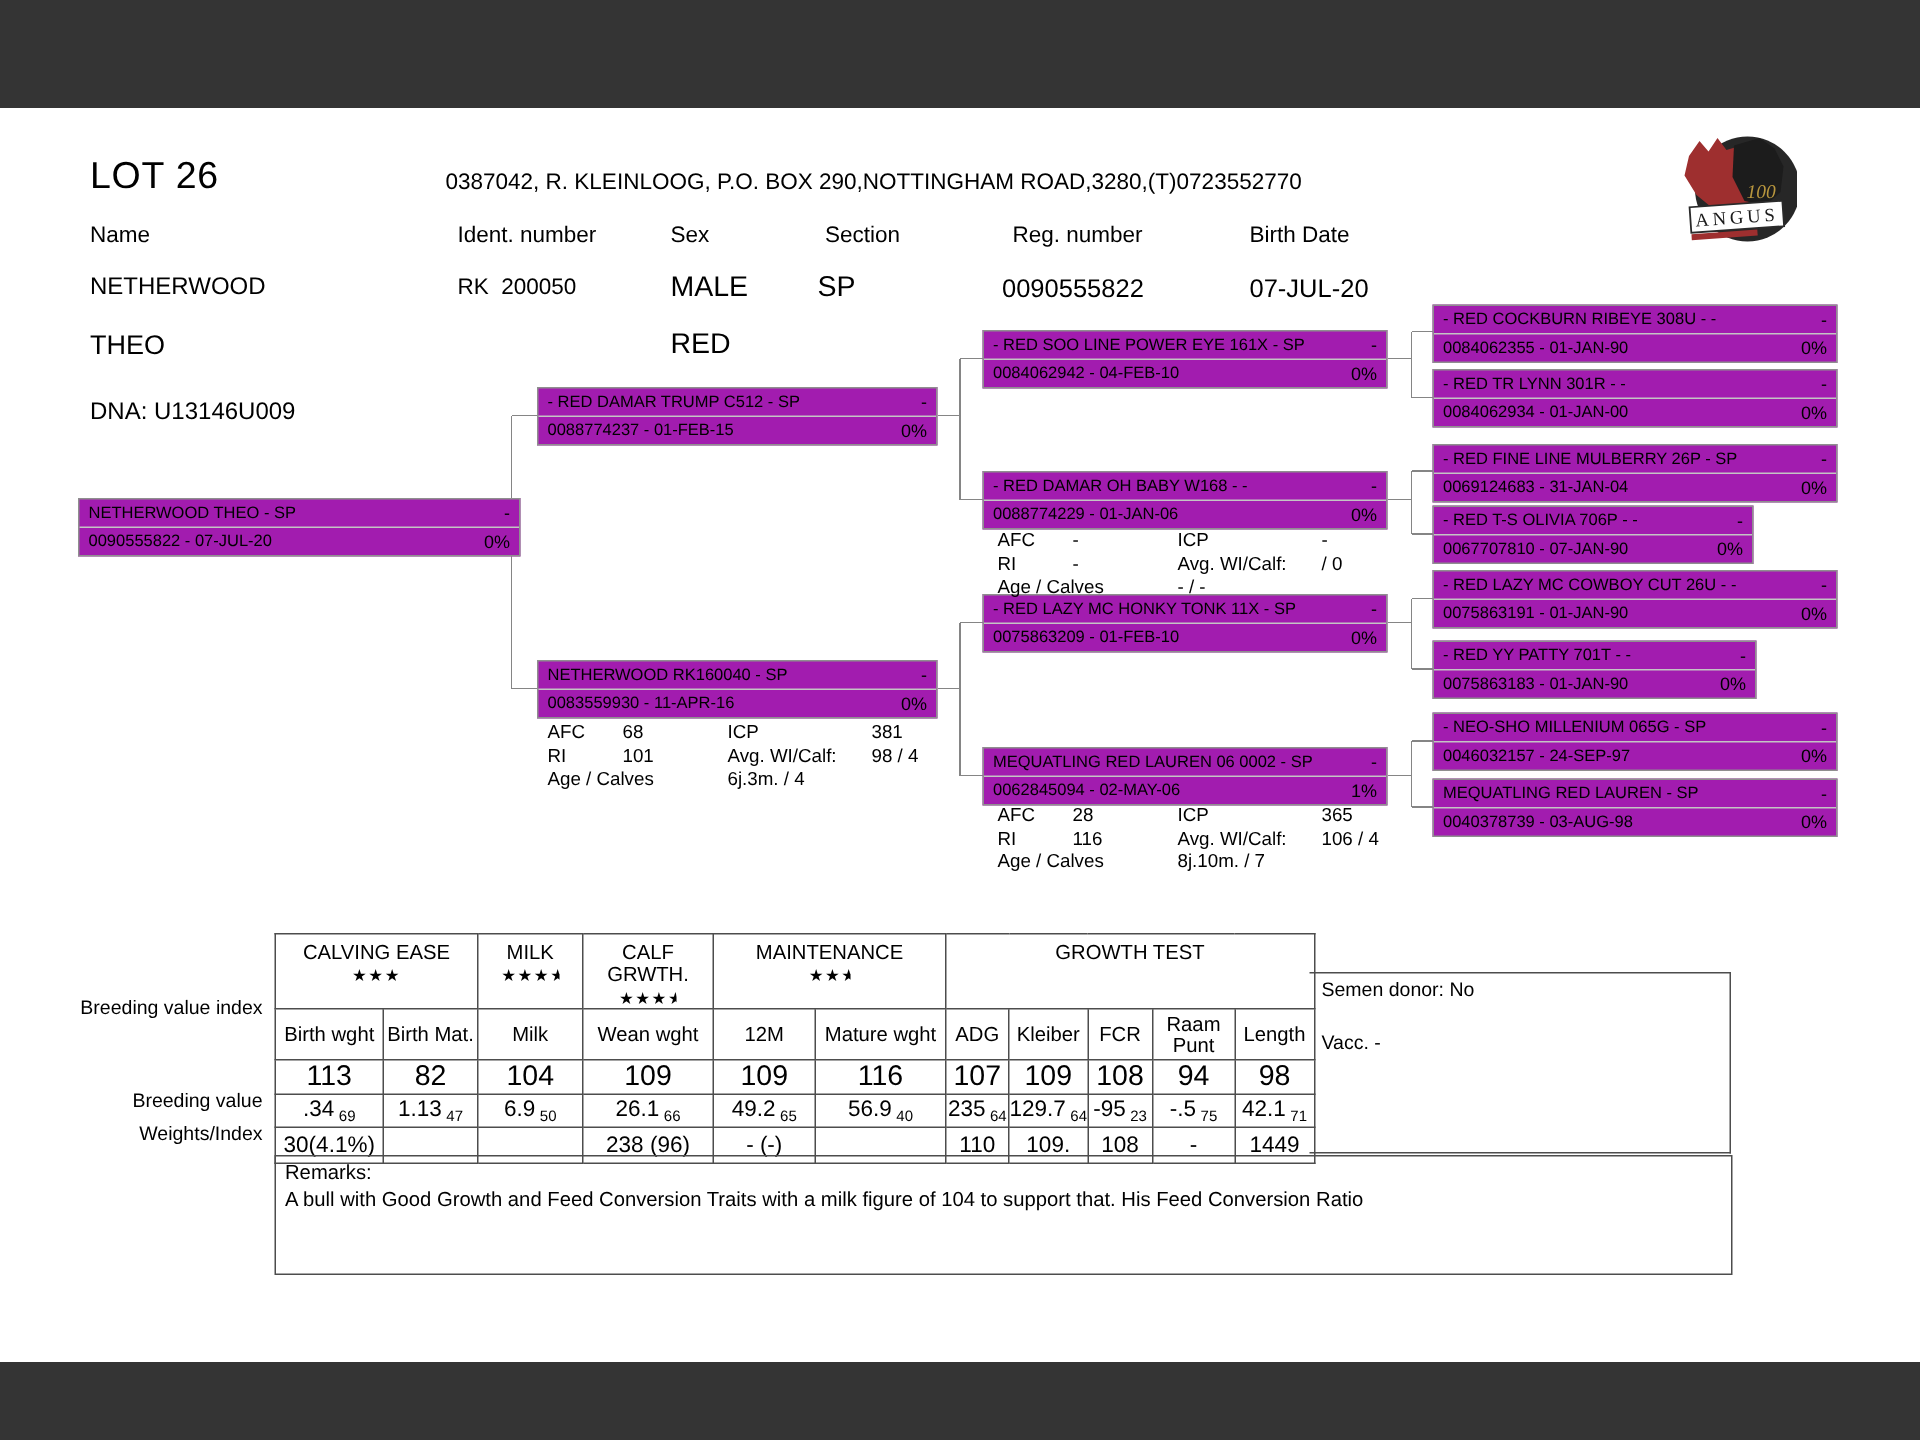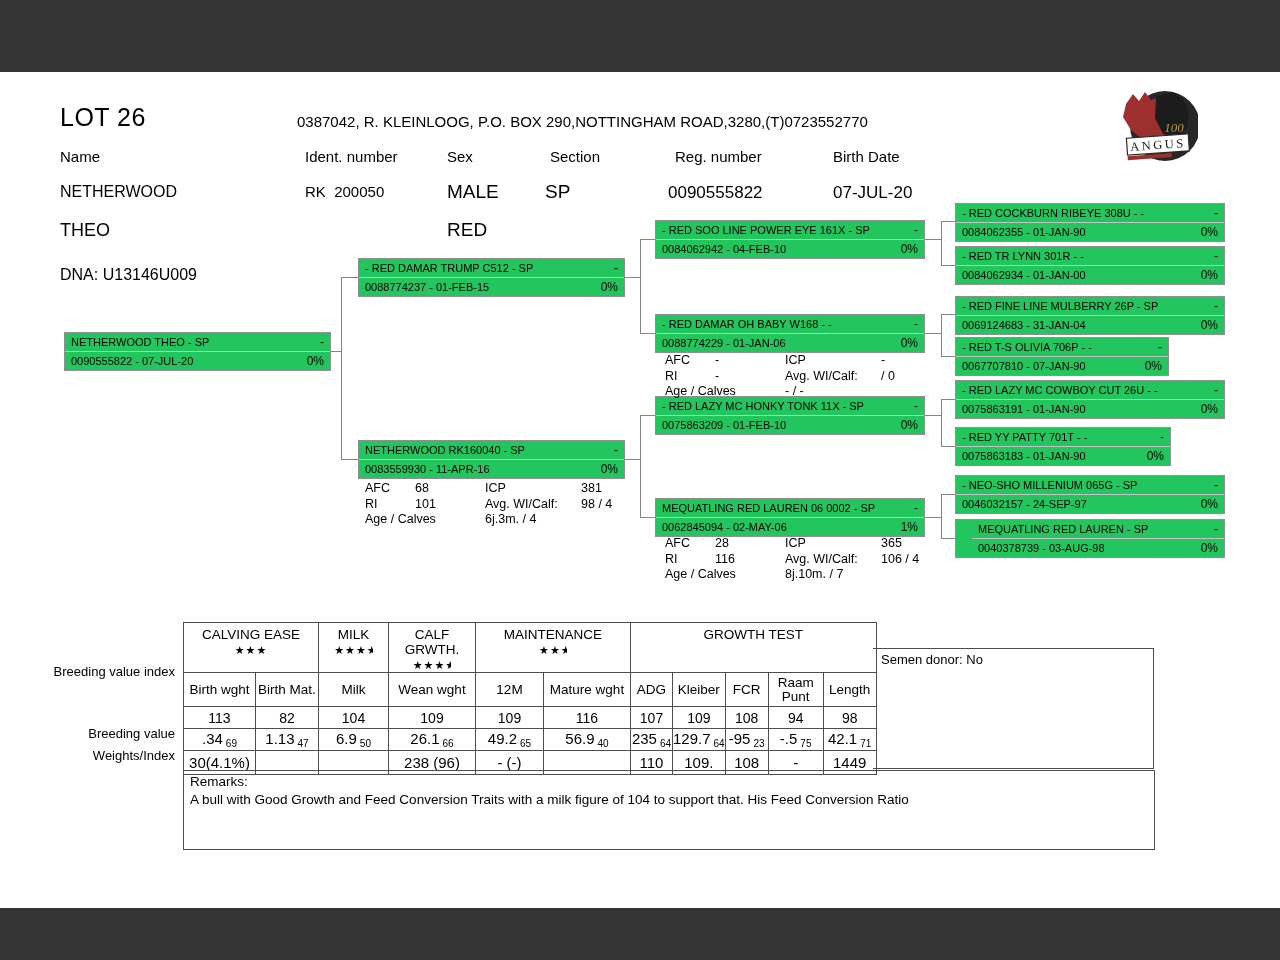--- a/index.html
+++ b/index.html
@@ -14,42 +14,42 @@
   .lot{font-size:25px;letter-spacing:.5px;}
   .addr{font-size:15px;}
   .flabel{font-size:15px;}
   .fval-md{font-size:16px;}
   .fval-sm{font-size:15px;white-space:pre;}
   .fval-lg{font-size:19px;}
   .fval-num{font-size:17px;}
   .dna{font-size:16px;}
   
   .pbox{
-    position:absolute;border:1px solid #8f8f8f;background:#22c55e;
+    position:absolute;border:1px solid #8f8f8f;background:#a21caf;
     font-size:11px;line-height:17px;box-sizing:border-box;
   }
   .pbox .row{display:flex;justify-content:space-between;padding:0 6px;height:18px;align-items:center;}
   .pbox .row1{border-bottom:1px solid #c4c4c4;}
   .pbox .pct{font-size:12px;}
   .pbox .dash{font-size:12px;}
   
   .stats{position:absolute;font-size:12.5px;line-height:15.5px;white-space:nowrap;}
   .stats .c1{display:inline-block;width:50px;}
   .stats .c2{display:inline-block;width:70px;}
   .stats .c3{display:inline-block;width:96px;}
   .stats .c12{display:inline-block;width:120px;}
   
   table.grid{border-collapse:collapse;table-layout:fixed;}
   table.grid td,table.grid th{
     border:1px solid #4d4d4d;padding:0;margin:0;overflow:hidden;
     font-weight:normal;text-align:center;vertical-align:middle;
   }
   tr.ghead td{height:45px;vertical-align:top;font-size:13.5px;padding-top:4px;}
   tr.chead th{height:33px;font-size:13.5px;line-height:14px;}
-  tr.vrow td{height:21px;font-size:14px;}
+  tr.vrow td{height:21px;font-size:19px;}
   tr.vrow2 td{height:21px;font-size:15px;}
   tr.vrow3 td{height:23px;font-size:15px;}
   .stars{font-family:"DejaVu Sans",sans-serif;font-size:11px;letter-spacing:1px;margin-top:2px;}
   .half{display:inline-block;width:0.55em;overflow:hidden;vertical-align:bottom;}
   .half > span{display:inline-block;}
   .sub{font-size:10px;vertical-align:-3px;margin-left:3px;}
   .rowlabel{position:absolute;font-size:13px;width:145px;text-align:right;}
   .sidepanel{
     position:absolute;left:873px;top:648px;width:281px;height:121px;
     border:1px solid #4d4d4d;border-left:none;box-sizing:border-box;
@@ -109,21 +109,21 @@
     <path d="M329,351 H341 M341,277 V459 M341,277 H358 M341,459 H358"></path>
     <path d="M625,277 H640 M640,239 V333 M640,239 H655 M640,333 H655"></path>
     <path d="M625,459 H640 M640,415 V517 M640,415 H655 M640,517 H655"></path>
     <path d="M925,239 H941 M941,221 V265 M941,221 H955 M941,265 H955"></path>
     <path d="M925,333 H941 M941,314 V356 M941,314 H955 M941,356 H955"></path>
     <path d="M925,415 H941 M941,399 V446 M941,399 H955 M941,446 H955"></path>
     <path d="M925,517 H941 M941,494 V538 M941,494 H955 M941,538 H955"></path>
   </g>
 </svg>
 
-<div class="pbox" style="left:64px;top:332px;width:267px;">
+<div class="pbox" style="left:52px;top:332px;width:295px;">
   <div class="row row1">
     <span>NETHERWOOD THEO - SP</span>
     <span class="dash">-</span>
   </div>
   <div class="row">
     <span>0090555822 -  07-JUL-20</span>
     <span class="pct">0%</span>
   </div>
 </div>
 
@@ -263,21 +263,21 @@
   <div class="row row1">
     <span>- NEO-SHO MILLENIUM 065G - SP</span>
     <span class="dash">-</span>
   </div>
   <div class="row">
     <span>0046032157 - 24-SEP-97</span>
     <span class="pct">0%</span>
   </div>
 </div>
 
-<div class="pbox" style="left:955px;top:519px;width:270px;padding-left:16px;">
+<div class="pbox" style="left:955px;top:519px;width:270px;">
   <div class="row row1">
     <span>MEQUATLING RED LAUREN - SP</span>
     <span class="dash">-</span>
   </div>
   <div class="row">
     <span>0040378739 - 03-AUG-98</span>
     <span class="pct">0%</span>
   </div>
 </div>
 
@@ -408,18 +408,19 @@
     <td>109.</td>
     <td>108</td>
     <td>-</td>
     <td>1449</td>
   </tr>
 </tbody>
   </table>
 
 <div class="sidepanel">
   <div class="sp-line">Semen donor: No</div>
+  <div class="sp-line" style="margin-top:17px;">Vacc. -</div>
 </div>
 
 <div class="remarks">
   <div>Remarks:</div>
   <div>A bull with Good Growth and Feed Conversion Traits with a milk figure of 104 to support that. His Feed Conversion Ratio</div>
 </div>
 
 </body></html>

